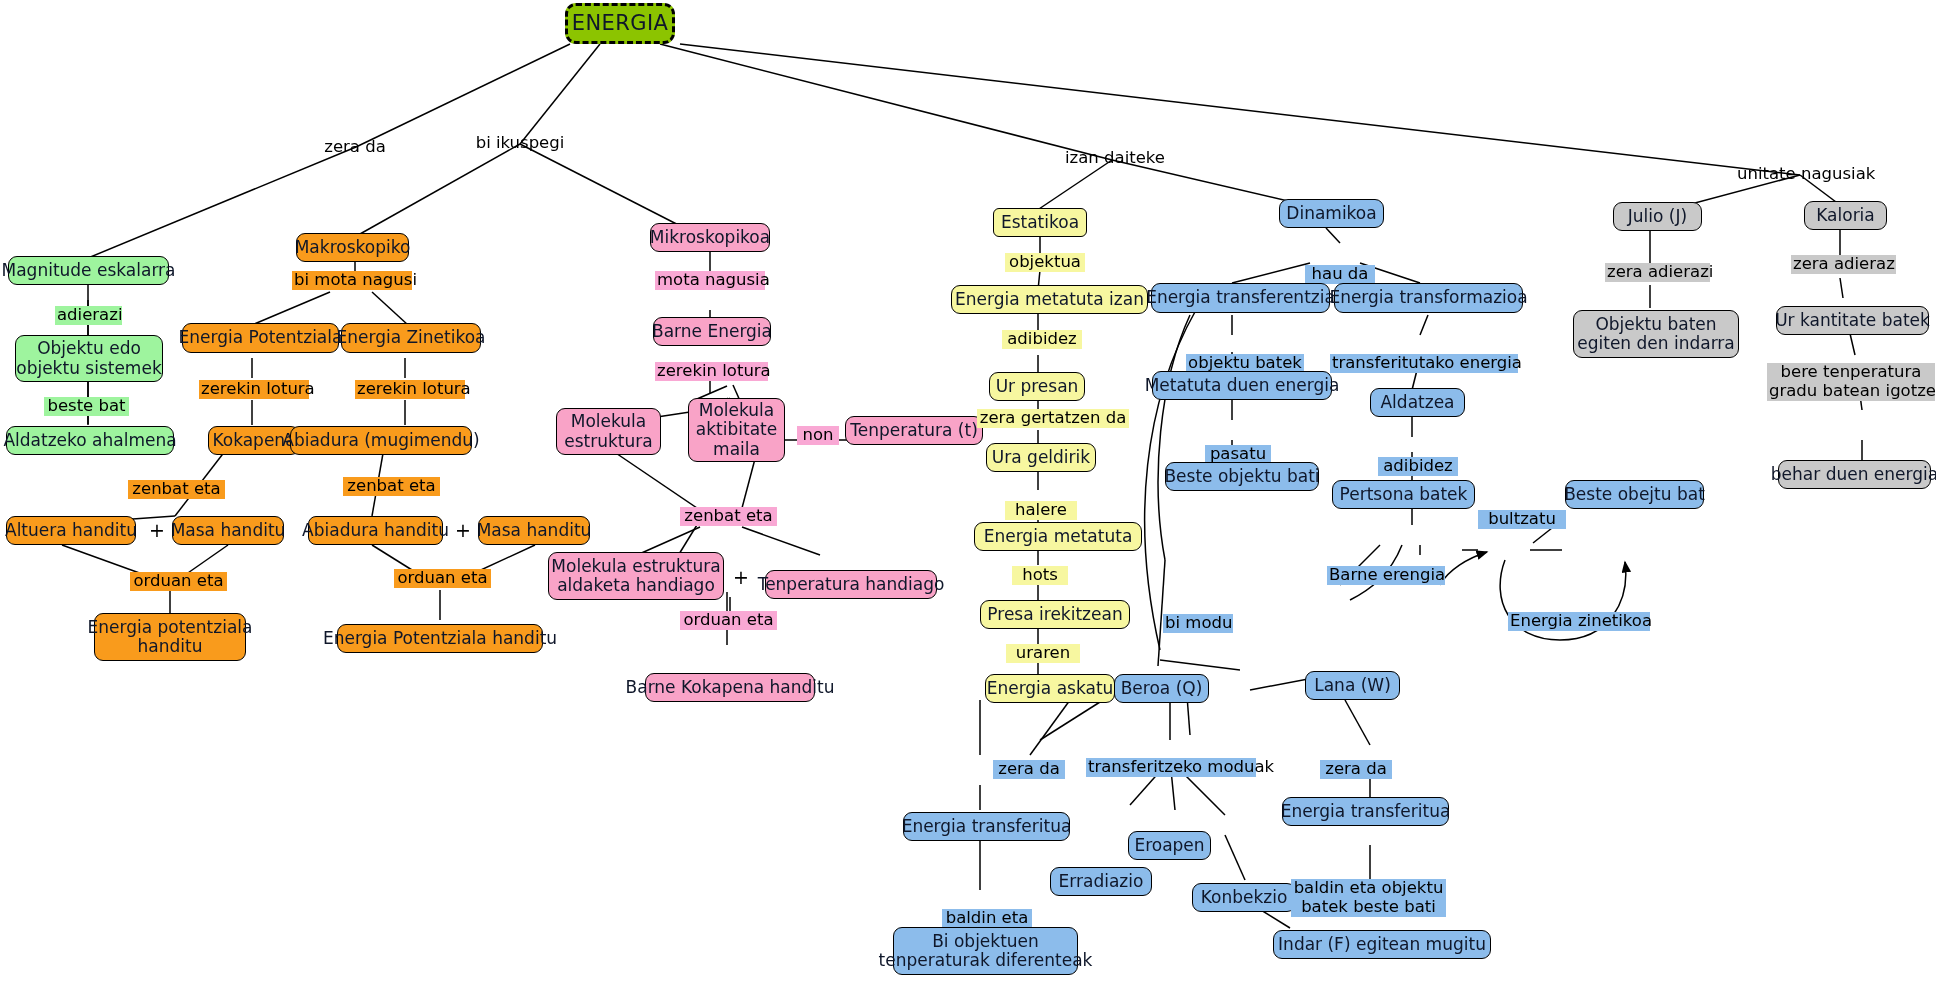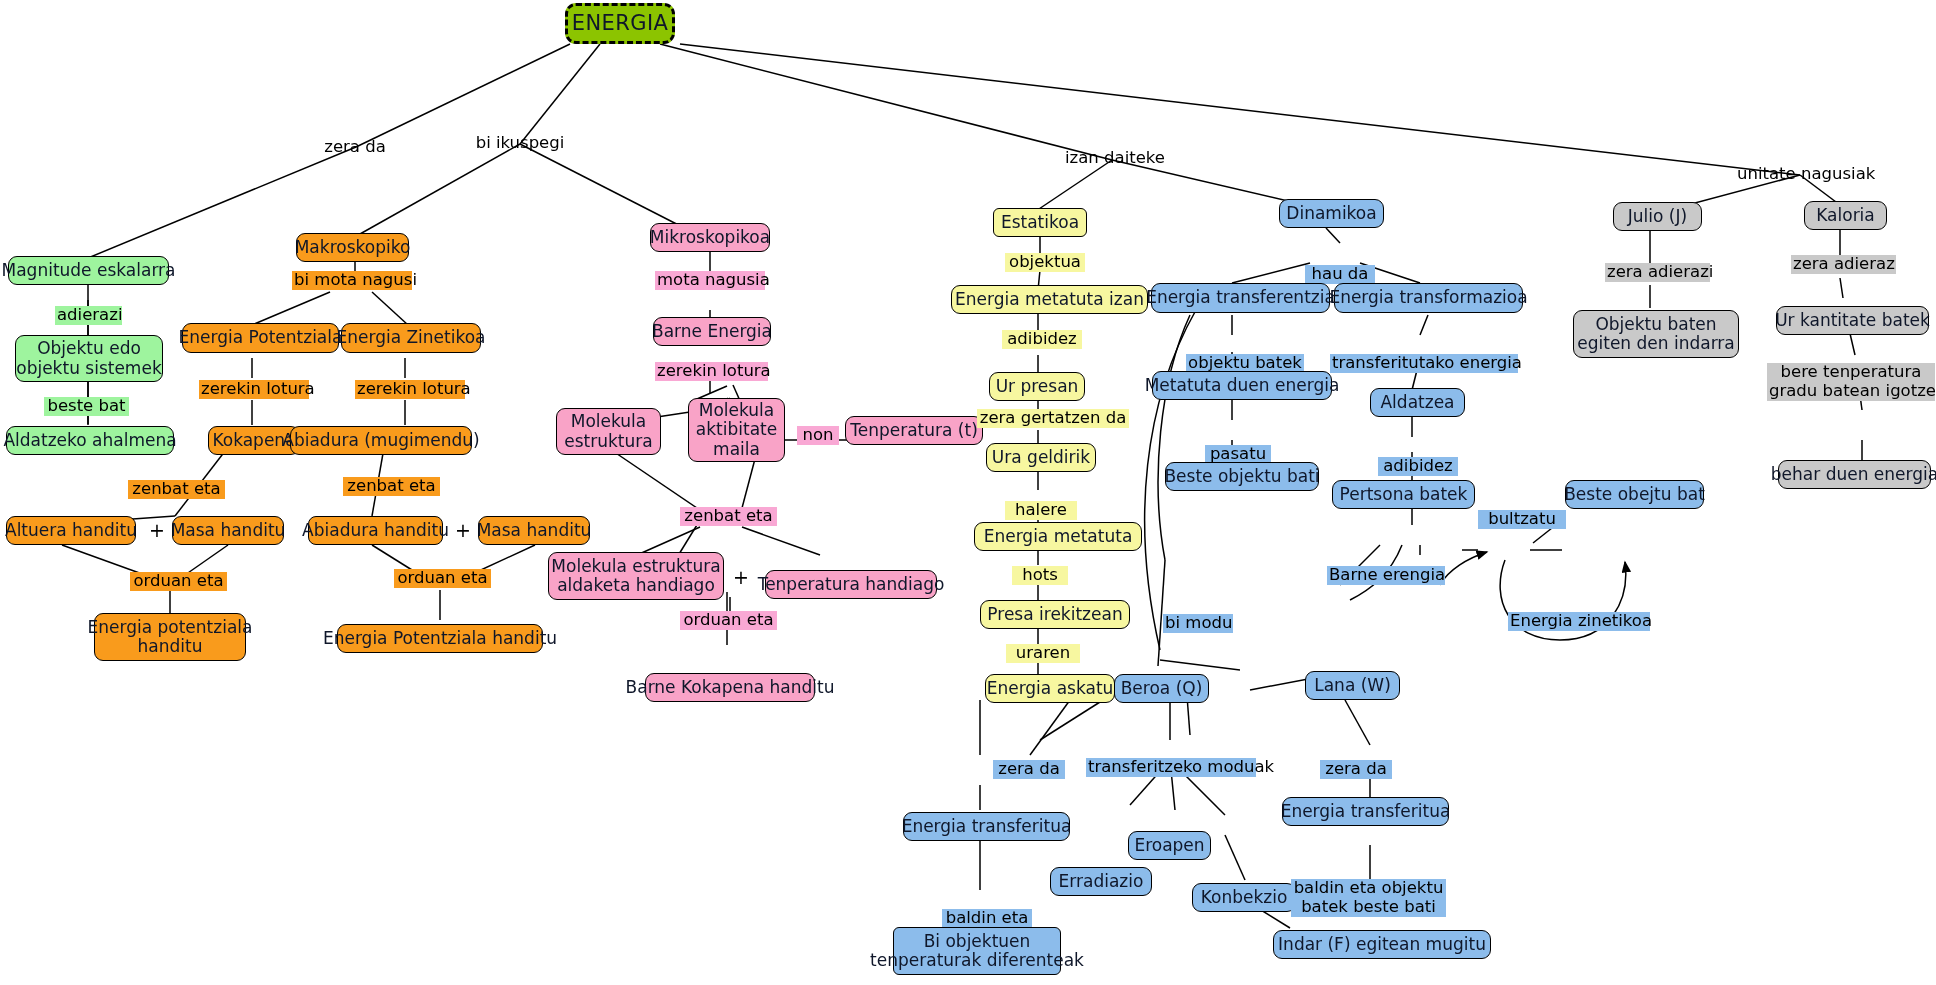--- a/index.html
+++ b/index.html
@@ -259,21 +259,21 @@
   <div class="lbl bluelbl" style="left:993px;top:740px;width:72px;">zera da</div>
   <div class="lbl bluelbl" style="left:1086px;top:738px;width:170px;">transferitzeko moduak</div>
   <div class="lbl bluelbl" style="left:1320px;top:740px;width:72px;">zera da</div>
 
   <div class="node blue" style="left:903px;top:812px;width:167px;height:29px;">Energia transferitua</div>
   <div class="node blue" style="left:1128px;top:831px;width:83px;height:29px;">Eroapen</div>
   <div class="node blue" style="left:1050px;top:867px;width:102px;height:29px;">Erradiazio</div>
   <div class="node blue" style="left:1192px;top:883px;width:104px;height:29px;">Konbekzio</div>
   <div class="node blue" style="left:1282px;top:797px;width:167px;height:29px;">Energia transferitua</div>
   <div class="lbl bluelbl" style="left:942px;top:889px;width:90px;">baldin eta</div>
-  <div class="node blue" style="left:893px;top:927px;width:168px;height:48px;border-radius:6px;">Bi objektuen
+  <div class="node blue" style="left:893px;top:927px;width:185px;height:48px;">Bi objektuen
 tenperaturak diferenteak</div>
   <div class="lbl bluelbl" style="left:1291px;top:859px;width:155px;">baldin eta objektu
 batek beste bati</div>
   <div class="node blue" style="left:1273px;top:930px;width:218px;height:29px;">Indar (F) egitean mugitu</div>
 
   <div class="node gray" style="left:1613px;top:202px;width:89px;height:29px;">Julio (J)</div>
   <div class="lbl graylbl" style="left:1605px;top:263px;width:105px;">zera adierazi</div>
   <div class="node gray" style="left:1573px;top:310px;width:166px;height:48px;">Objektu baten
 egiten den indarra</div>
 

